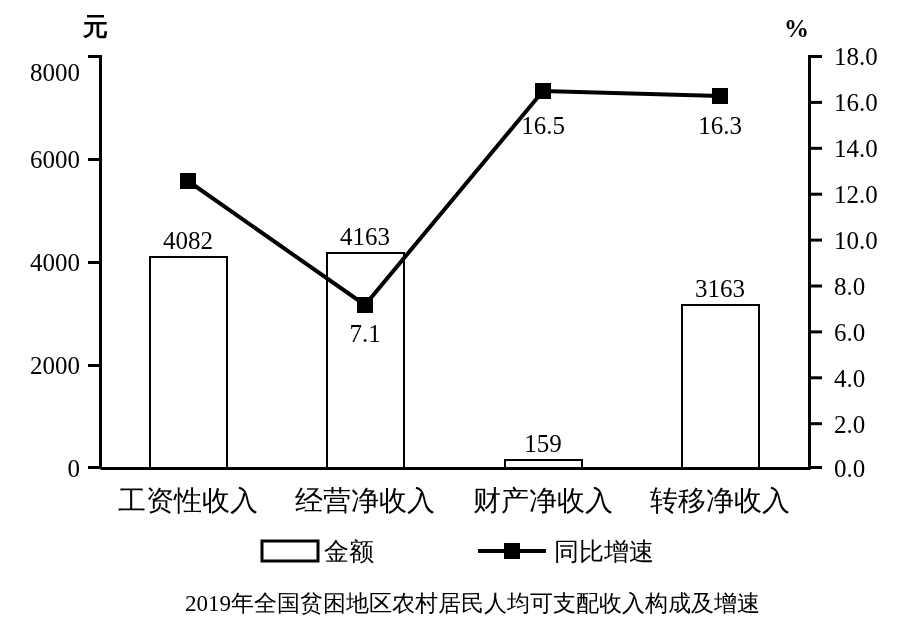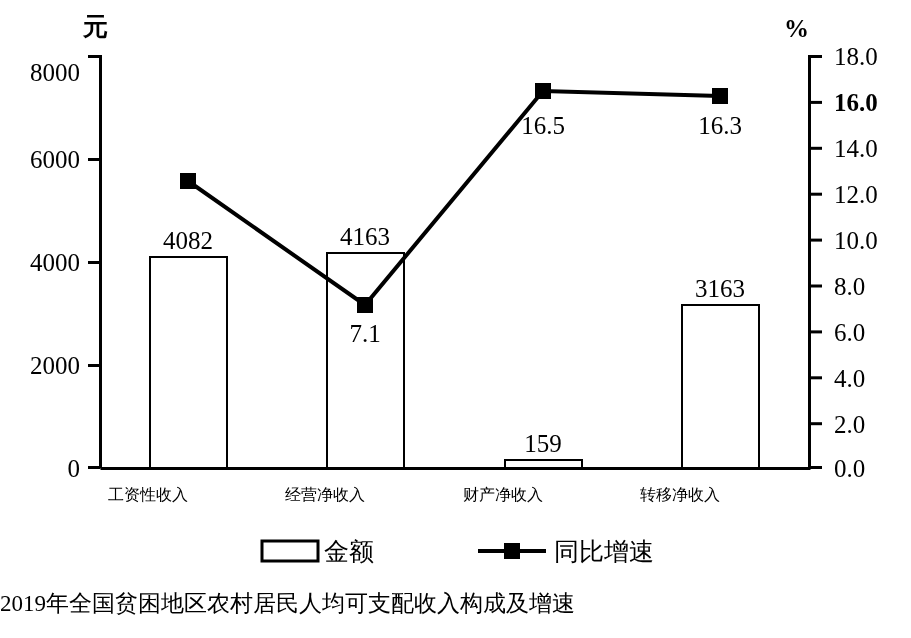--- a/index.html
+++ b/index.html
@@ -19,23 +19,23 @@
     font-family:"Liberation Serif", serif;
     color:#000;
     white-space:nowrap;
     line-height:1;
   }
   .axis-tick-left{font-size:25px;text-align:right;}
   .axis-tick-right{font-size:25px;text-align:left;}
   .unit-label{font-size:25px;font-weight:bold;}
   .bar-value{font-size:25px;text-align:center;}
   .line-value{font-size:25px;text-align:center;}
-  .cat-label{font-size:16px;text-align:left;letter-spacing:0px;}
+  .cat-label{font-size:28px;text-align:center;letter-spacing:0px;}
   .legend-label{font-size:25px;}
-  .chart-title{font-size:23px;text-align:left;width:760px;left:0;}
+  .chart-title{font-size:23px;text-align:right;width:760px;left:0;}
 </style>
 </head>
 <body>
 
 <div id="chart-root">
 
   <svg class="svg-layer" width="911" height="638" viewBox="0 0 911 638">
 
     <g>
       <line x1="100.5" y1="55" x2="100.5" y2="468.5" stroke="#000" stroke-width="3"></line>
@@ -91,21 +91,21 @@
 
   <div class="lbl unit-label" style="left:784px;top:16px;">%</div>
 
   <div class="lbl axis-tick-left" style="left:8px;top:60px;width:72px;">8000</div>
   <div class="lbl axis-tick-left" style="left:8px;top:147px;width:72px;">6000</div>
   <div class="lbl axis-tick-left" style="left:8px;top:250px;width:72px;">4000</div>
   <div class="lbl axis-tick-left" style="left:8px;top:353px;width:72px;">2000</div>
   <div class="lbl axis-tick-left" style="left:8px;top:456px;width:72px;">0</div>
 
   <div class="lbl axis-tick-right" style="left:834px;top:44px;">18.0</div>
-  <div class="lbl axis-tick-right" style="left:834px;top:90px;font-weight:bold;">16.0</div>
+  <div class="lbl axis-tick-right" style="left:834px;top:90px;">16.0</div>
   <div class="lbl axis-tick-right" style="left:834px;top:136px;">14.0</div>
   <div class="lbl axis-tick-right" style="left:834px;top:182px;">12.0</div>
   <div class="lbl axis-tick-right" style="left:834px;top:228px;">10.0</div>
   <div class="lbl axis-tick-right" style="left:834px;top:274px;">8.0</div>
   <div class="lbl axis-tick-right" style="left:834px;top:320px;">6.0</div>
   <div class="lbl axis-tick-right" style="left:834px;top:366px;">4.0</div>
   <div class="lbl axis-tick-right" style="left:834px;top:412px;">2.0</div>
   <div class="lbl axis-tick-right" style="left:834px;top:456px;">0.0</div>
 
   <div class="lbl bar-value" style="left:128px;top:228px;width:120px;">4082</div>

